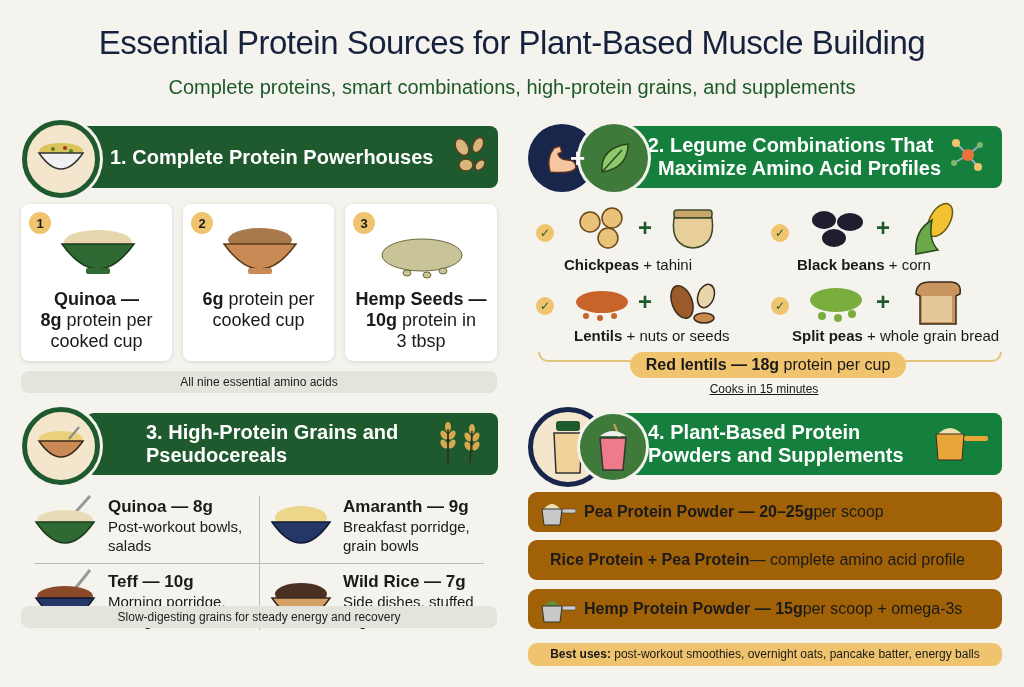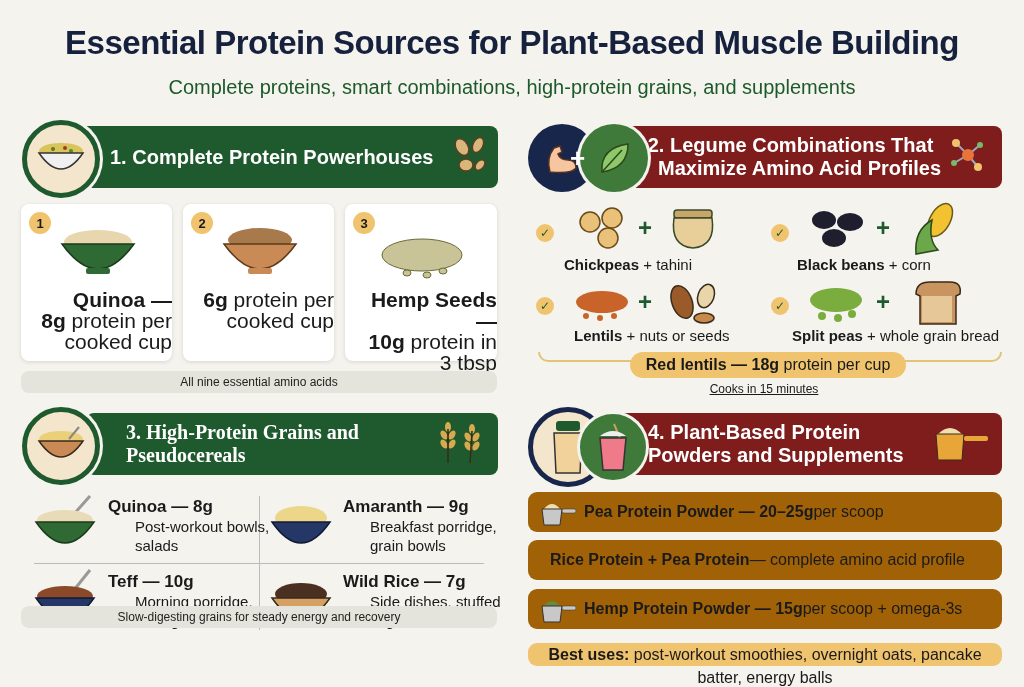--- a/index.html
+++ b/index.html
@@ -5,75 +5,75 @@
   * { box-sizing: border-box; margin: 0; padding: 0; }
   body {
     width: 1024px; height: 687px; overflow: hidden;
     background: #f4f3ee;
     font-family: "Liberation Sans", "DejaVu Sans", sans-serif;
     color: #1a1a1a;
     position: relative;
   }
   .title {
     position: absolute; left: 0; top: 24px; width: 1024px; text-align: center;
-    font-size: 33px; font-weight: bold; color: #16213d; letter-spacing: -0.5px;
+    font-size: 33px; font-weight: normal; color: #16213d; letter-spacing: -0.5px;
   }
   .subtitle {
     position: absolute; left: 0; top: 76px; width: 1024px; text-align: center;
     font-size: 20px; color: #1d5a2a; font-weight: 500;
   }
   .banner {
     position: absolute; height: 62px; border-radius: 8px;
     color: #fff; font-weight: bold; display: flex; align-items: center;
   }
   .banner.green { background: #1f5a2e; }
-  .banner.navy { background: #7f1d1d; }
+  .banner.navy { background: #15803d; }
   .banner-text { font-size: 20px; line-height: 23px; }
   .circle {
     position: absolute; width: 78px; height: 78px; border-radius: 50%;
     border: 5px solid #1f5a2e; background: #f3e6cc; display: flex;
     align-items: center; justify-content: center; box-shadow: 0 0 0 3px #f4f3ee;
   }
   .circle.navy { border-color: #17264a; background: #17264a; }
   .circle.green2 { border-color: #3f7a3a; background: #3f7a3a; }
   .card {
     position: absolute; background: #fff; border-radius: 8px;
     box-shadow: 0 1px 4px rgba(0,0,0,0.12); text-align: center;
   }
   .num-badge {
     position: absolute; left: 8px; top: 8px; width: 22px; height: 22px;
     border-radius: 50%; background: #f0c46e; font-weight: bold; font-size: 13px;
     display: flex; align-items: center; justify-content: center;
   }
-  .card-text { position: absolute; left: 0; width: 100%; top: 85px; font-size: 21px; line-height: 21px; text-align: right; }
+  .card-text { position: absolute; left: 0; width: 100%; top: 85px; font-size: 18px; line-height: 21px; }
   .card-text b { font-weight: bold; }
   .pill-gray {
     position: absolute; background: #e4e4dc; border-radius: 8px; text-align: center;
     font-size: 12px; line-height: 22px; color: #222;
   }
   .check {
     position: absolute; width: 18px; height: 18px; border-radius: 50%;
     background: #f0c46e; color: #1f5a2e; font-size: 12px; font-weight: bold;
     display: flex; align-items: center; justify-content: center;
   }
   .plus { position: absolute; color: #1f5a2e; font-size: 24px; font-weight: bold; }
   .combo-label { position: absolute; font-size: 15px; white-space: nowrap; }
   .combo-label b { font-weight: bold; }
   .grain { position: absolute; }
   .grain-title { font-size: 17px; font-weight: bold; }
-  .grain-desc { font-size: 15px; line-height: 19px; margin-left: 27px; }
+  .grain-desc { font-size: 15px; line-height: 19px; }
   .supp-row {
     position: absolute; left: 528px; width: 474px; height: 40px;
     background: #a16207; border-radius: 9px; display: flex; align-items: center;
     font-size: 16px;
   }
   .supp-row b { font-weight: bold; }
   .best-uses {
     position: absolute; left: 528px; top: 643px; width: 474px; height: 23px;
-    background: #f0c46e; border-radius: 9px; font-size: 16px; line-height: 23px; text-align: center;
+    background: #f0c46e; border-radius: 9px; font-size: 12px; line-height: 23px; text-align: center;
   }
   .best-uses b { font-weight: bold; }
 </style>
 </head>
 <body>
 
 <div class="title">Essential Protein Sources for Plant-Based Muscle Building</div>
 <div class="subtitle">Complete proteins, smart combinations, high-protein grains, and supplements</div>
 
 <div>
@@ -230,21 +230,21 @@
 
   <div style="position:absolute; left:538px; top:352px; width:464px; height:10px; border:2px solid #e0c47a; border-top:none; border-radius:0 0 10px 10px;"></div>
   <div style="position:absolute; left:630px; top:352px; width:276px; height:26px; background:#f0c46e; border-radius:13px; text-align:center; font-size:16px; line-height:26px;">
     <b>Red lentils — 18g</b><span> protein per cup</span>
   </div>
   <div style="position:absolute; left:664px; top:382px; width:200px; text-align:center; font-size:12px;text-decoration:underline;">Cooks in 15 minutes</div>
 </div>
 
 <div>
   <div class="banner green" style="left:86px; top:413px; width:412px;">
-    <div class="banner-text" style="margin-left:40px;font-family:Liberation Serif, serif;">
+    <div class="banner-text" style="margin-left:60px;">
       <div>3. High-Protein Grains and</div>
       <div>Pseudocereals</div>
     </div>
     <span style="margin-left:auto; margin-right:12px;">
       <svg width="52" height="46" viewBox="0 0 52 46">
           <g fill="#d8aa50">
             <ellipse cx="14" cy="8" rx="3" ry="5"></ellipse>
             <ellipse cx="10" cy="16" rx="3" ry="5" transform="rotate(-30 10 16)"></ellipse>
             <ellipse cx="18" cy="16" rx="3" ry="5" transform="rotate(30 18 16)"></ellipse>
             <ellipse cx="10" cy="25" rx="3" ry="5" transform="rotate(-30 10 25)"></ellipse>

